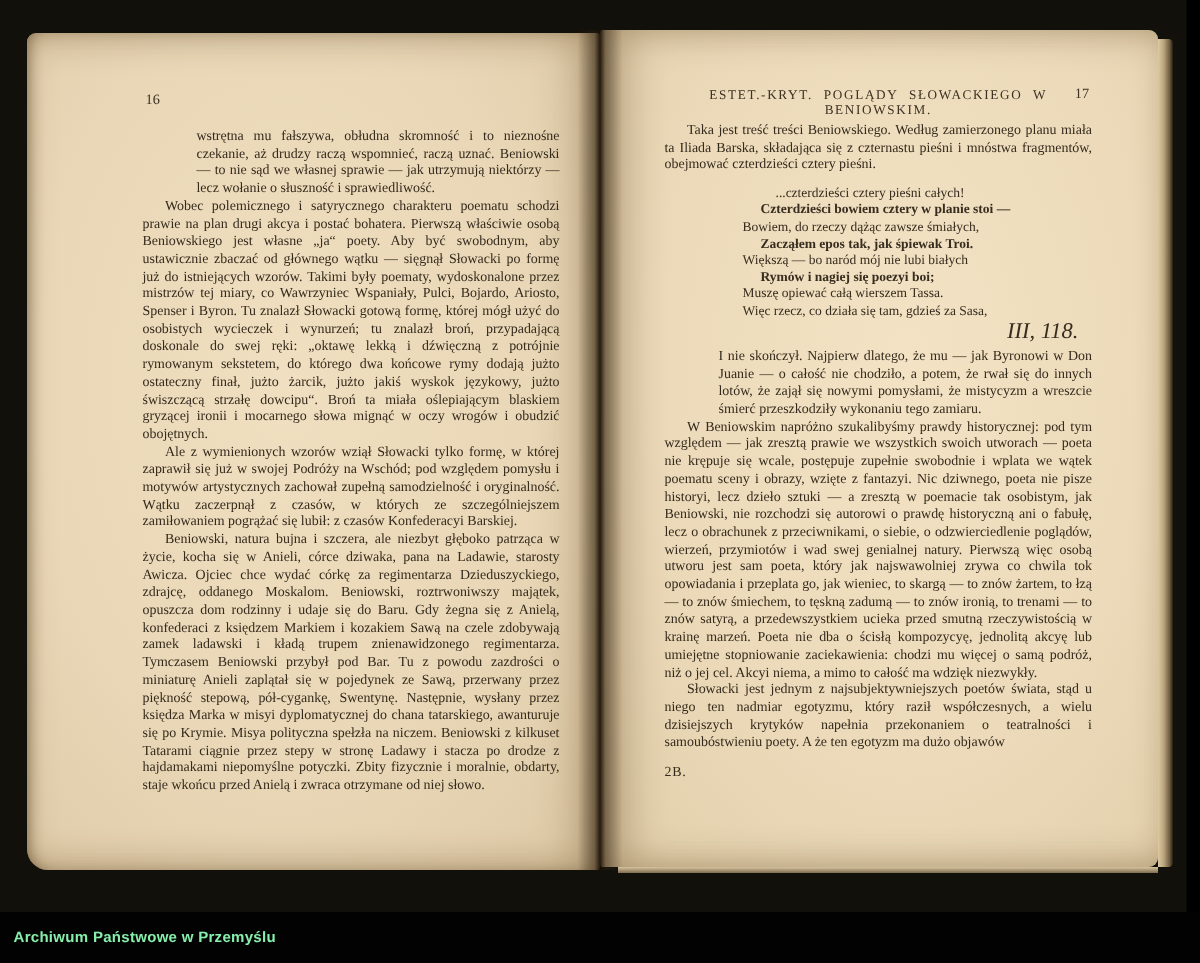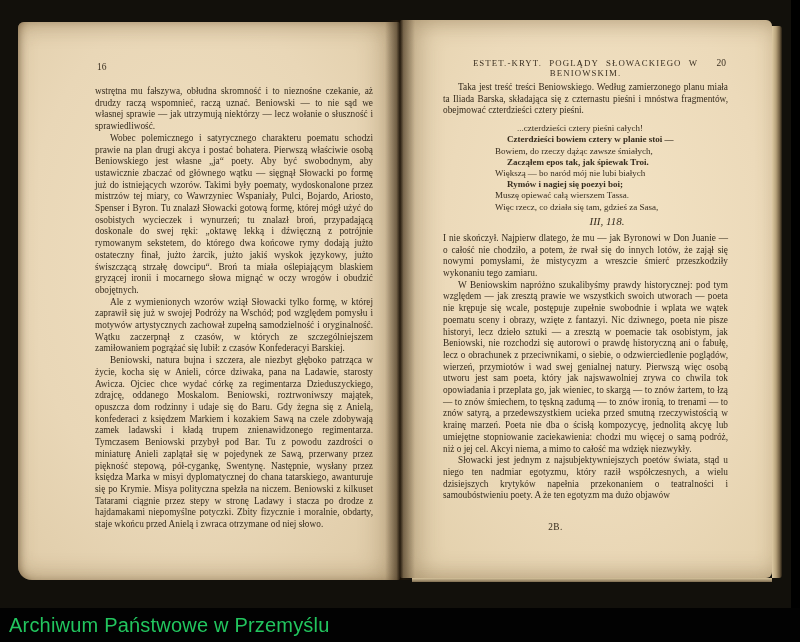--- a/index.html
+++ b/index.html
@@ -31,36 +31,36 @@
   .col-right{left:43px;top:38px;width:285px;}
 
   .page-head{position:relative;height:22px;font-size:8.8px;letter-spacing:1.1px;color:#3c3122;}
   .page-head .num{position:absolute;top:0;font-size:9.5px;letter-spacing:0;}
   .page-head .num-l{left:2px;}
   .page-head .num-r{right:2px;}
   .page-head .run{display:block;text-align:center;word-spacing:4px;}
 
   .body-text{margin-top:2px;font-size:9.3px;line-height:11.7px;text-align:justify;}
   .body-text p{margin:0;text-indent:15px;}
-  .body-text p.noindent{text-indent:0;}
+  .body-text p.noindent{text-indent:0;margin-left:36px;}
 
   .verse{margin:6px 0 6px 52px;width:228px;font-size:9px;line-height:11.2px;
          text-align:left;color:#372d1f;}
   .verse div{text-indent:0;}
   .v-in1{padding-left:12px;font-weight:bold;}
   .v-in2{padding-left:22px;}
   .stanza2{margin-top:7px;}
-  .cite{font-style:italic;text-align:center;padding-right:4px;margin-top:3px;font-size:11px;}
+  .cite{font-style:italic;text-align:right;padding-right:4px;margin-top:3px;font-size:15px;}
 
-  .sig{text-align:center;padding-right:60px;margin-top:20px;font-size:9.3px;letter-spacing:.5px;}
+  .sig{text-align:left;padding-right:60px;margin-top:8px;font-size:9.3px;letter-spacing:.5px;}
 
   .watermark-bar{position:absolute;left:0;top:608px;width:800px;height:34px;background:#020202;
     display:flex;align-items:center;}
-  .watermark-bar .wm{color:#22c55e;font-family:"Liberation Sans",sans-serif;font-weight:normal;
-    font-size:20px;padding-left:9px;letter-spacing:.2px;}
+  .watermark-bar .wm{color:#86efac;font-family:"Liberation Sans",sans-serif;font-weight:bold;
+    font-size:10px;padding-left:9px;letter-spacing:.2px;}
 </style>
 </head>
 <body>
 
 <div class="stage">
   <div class="photo">
 
     <div class="page page-left">
       <div class="col col-left">
         <div class="page-head">
@@ -72,21 +72,21 @@
           <p>Ale z wymienionych wzorów wziął Słowacki tylko formę, w której zaprawił się już w swojej Podróży na Wschód; pod względem pomysłu i motywów artystycznych zachował zupełną samodzielność i oryginalność. Wątku zaczerpnął z czasów, w których ze szczególniejszem zamiłowaniem pogrążać się lubił: z czasów Konfederacyi Barskiej.</p>
           <p>Beniowski, natura bujna i szczera, ale niezbyt głęboko patrząca w życie, kocha się w Anieli, córce dziwaka, pana na Ladawie, starosty Awicza. Ojciec chce wydać córkę za regimentarza Dzieduszyckiego, zdrajcę, oddanego Moskalom. Beniowski, roztrwoniwszy majątek, opuszcza dom rodzinny i udaje się do Baru. Gdy żegna się z Anielą, konfederaci z księdzem Markiem i kozakiem Sawą na czele zdobywają zamek ladawski i kładą trupem znienawidzonego regimentarza. Tymczasem Beniowski przybył pod Bar. Tu z powodu zazdrości o miniaturę Anieli zaplątał się w pojedynek ze Sawą, przerwany przez piękność stepową, pół-cygankę, Swentynę. Następnie, wysłany przez księdza Marka w misyi dyplomatycznej do chana tatarskiego, awanturuje się po Krymie. Misya polityczna spełzła na niczem. Beniowski z kilkuset Tatarami ciągnie przez stepy w stronę Ladawy i stacza po drodze z hajdamakami niepomyślne potyczki. Zbity fizycznie i moralnie, obdarty, staje wkońcu przed Anielą i zwraca otrzymane od niej słowo.</p>
         </div>
       </div>
     </div>
 
     <div class="page page-right">
       <div class="col col-right">
         <div class="page-head">
           <span class="run">ESTET.-KRYT. POGLĄDY SŁOWACKIEGO W BENIOWSKIM.</span>
-          <span class="num num-r">20</span>
+          <span class="num num-r">17</span>
         </div>
         <div class="body-text">
           <p>Taka jest treść treści Beniowskiego. Według zamierzonego planu miała ta Iliada Barska, składająca się z czternastu pieśni i mnóstwa fragmentów, obejmować czterdzieści cztery pieśni.</p>
 
           <div class="verse">
             <div class="v-in2">...czterdzieści cztery pieśni całych!</div>
             <div class="v-in1">Czterdzieści bowiem cztery w planie stoi —</div>
             <div>Bowiem, do rzeczy dążąc zawsze śmiałych,</div>
             <div class="v-in1">Zacząłem epos tak, jak śpiewak Troi.</div>
             <div>Większą — bo naród mój nie lubi białych</div>

